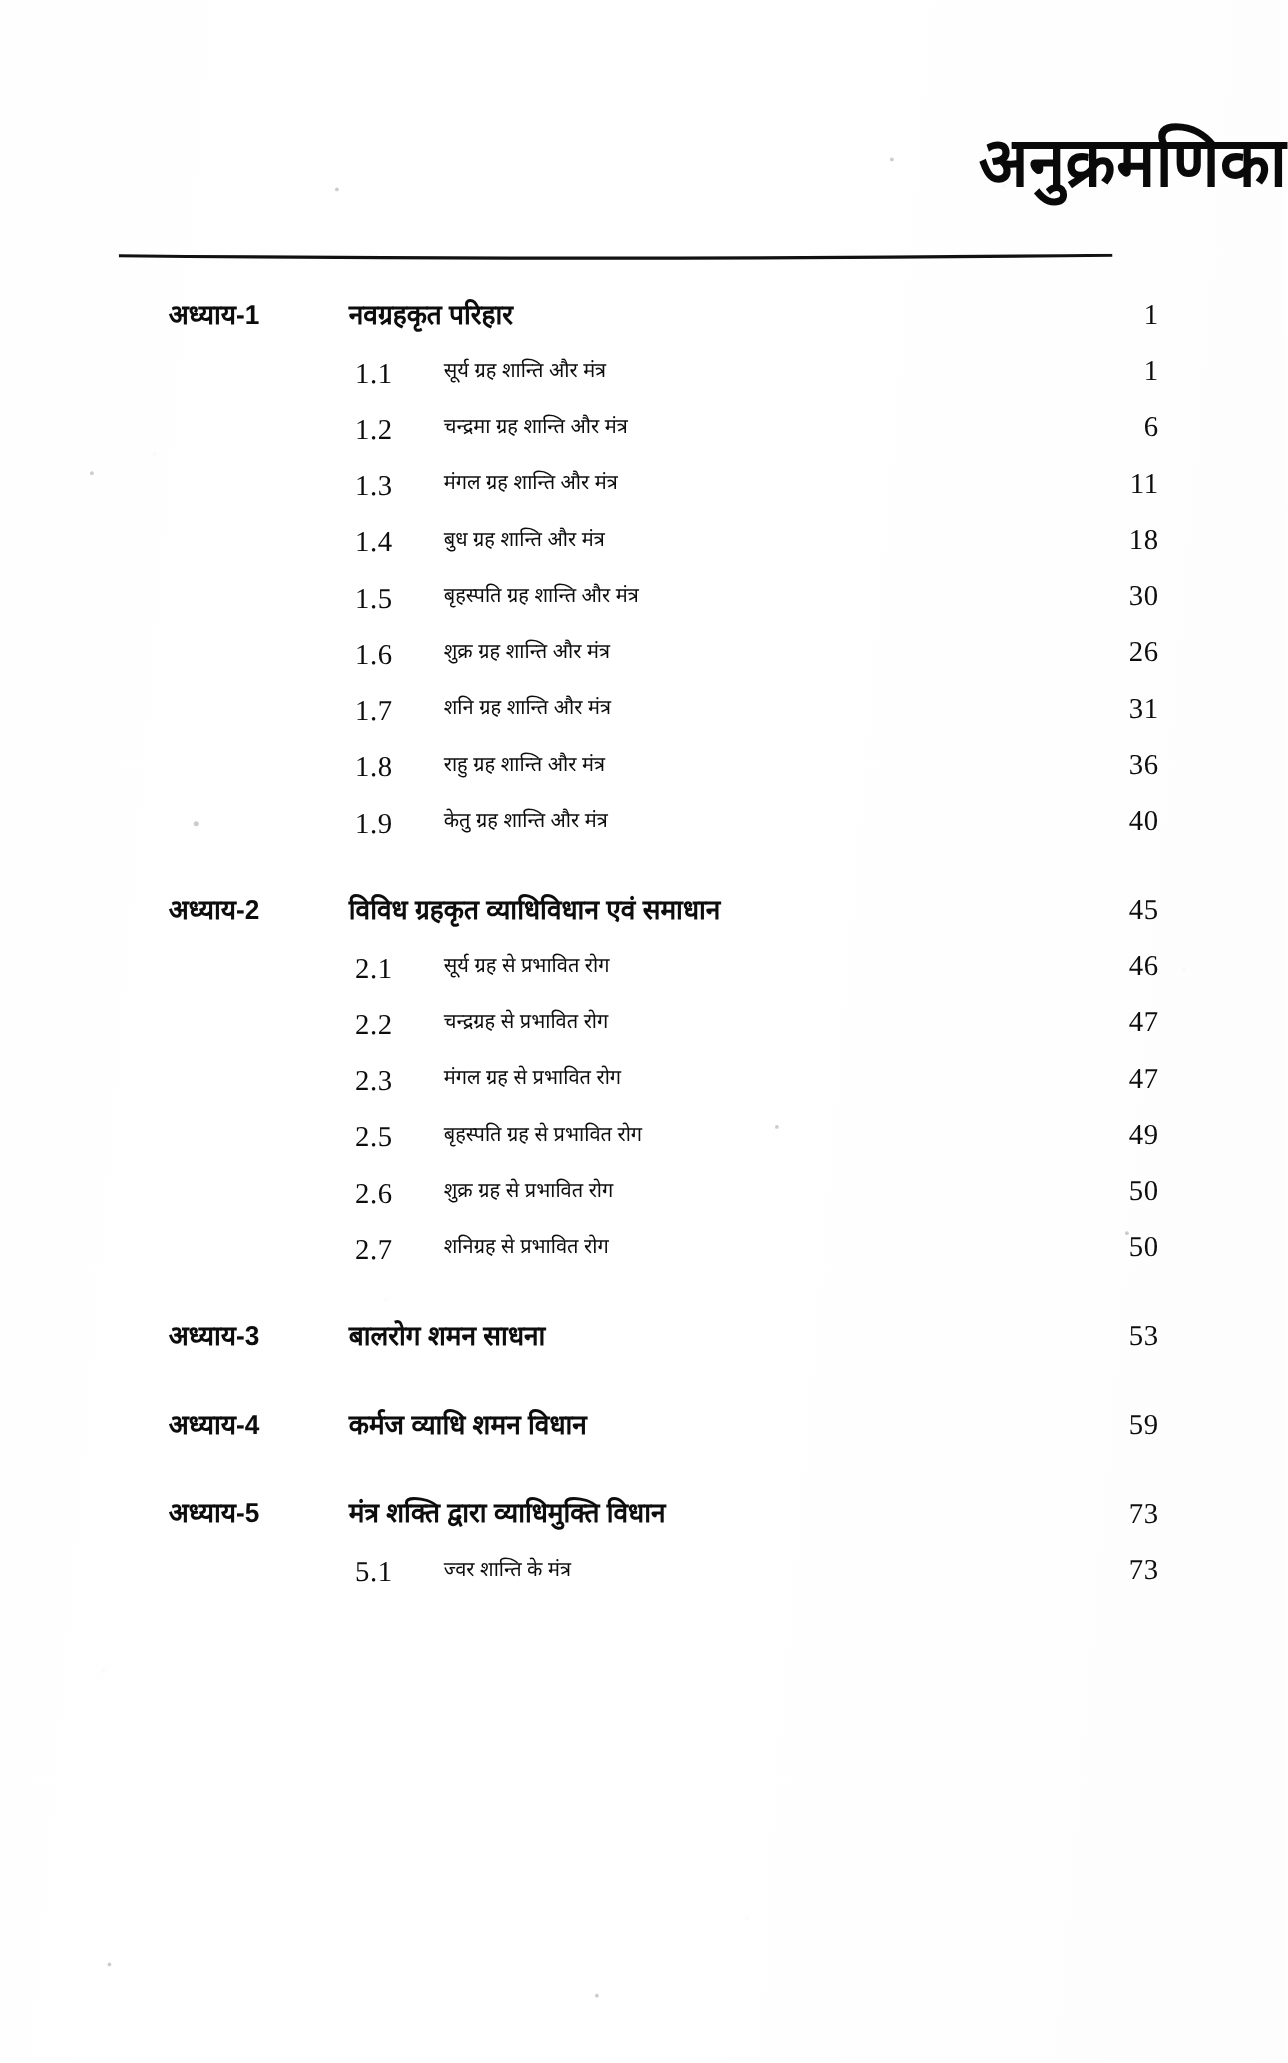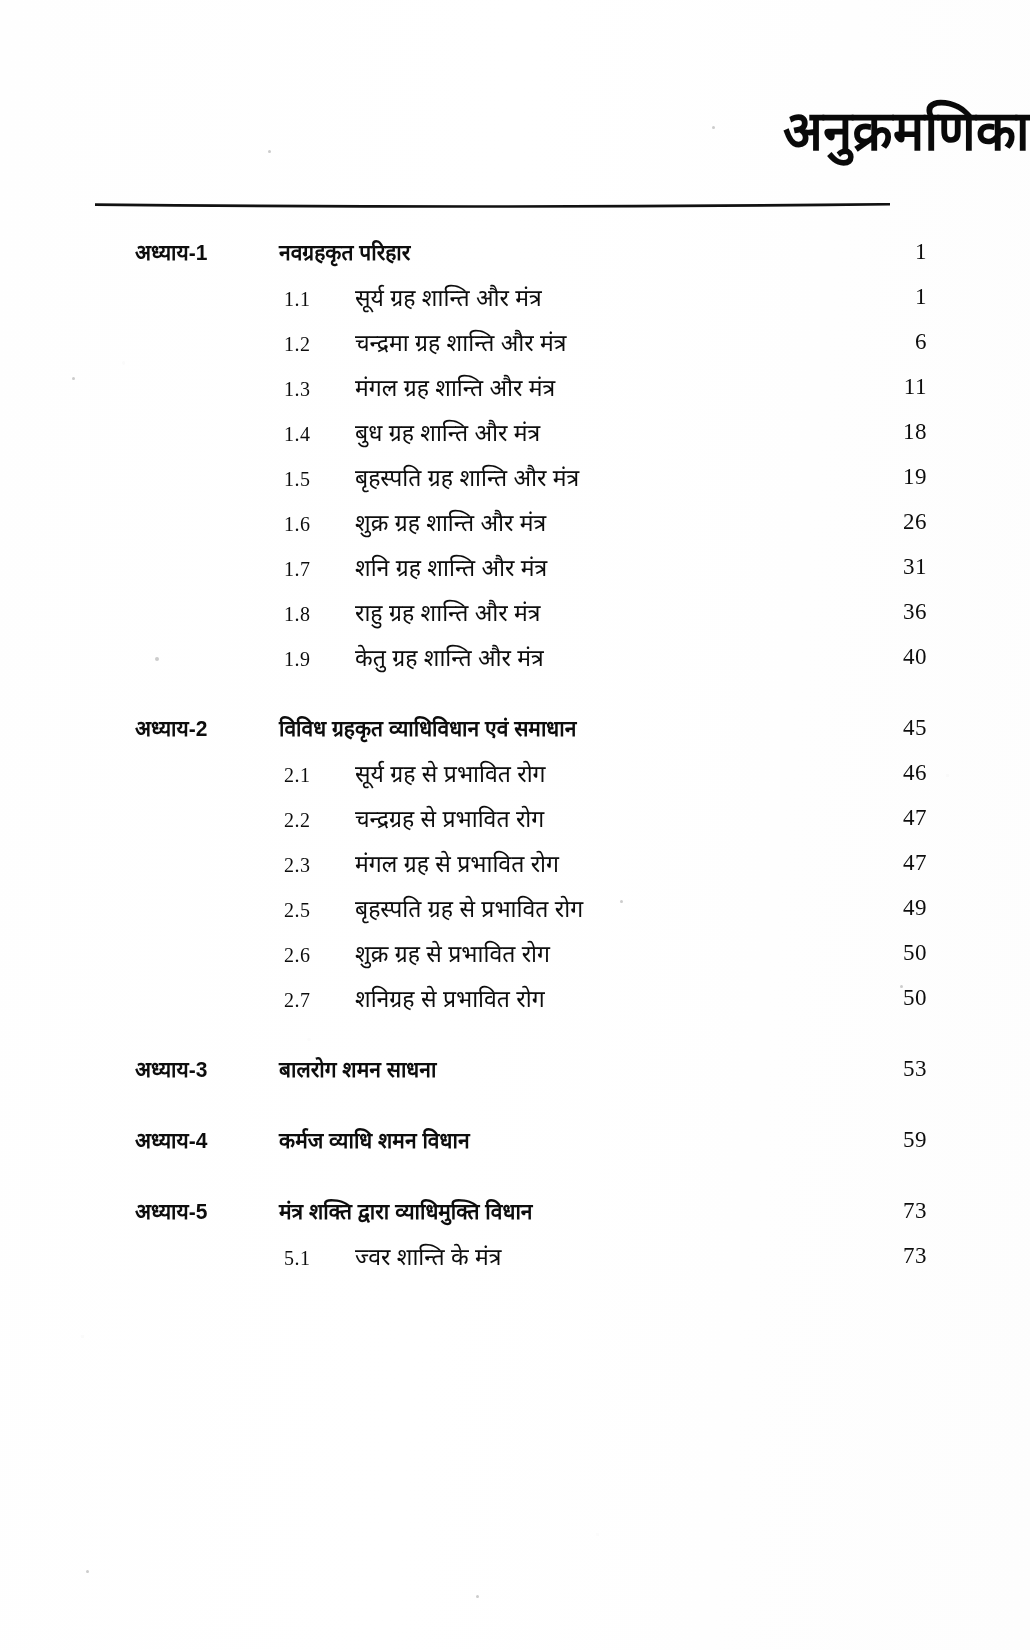--- a/index.html
+++ b/index.html
@@ -97,31 +97,31 @@
     white-space: nowrap;
     transform: scaleY(1.04);
     transform-origin: left top;
   }
 
   .s-num {
     position: absolute;
     left: 243px;
     top: 2px;
     font-family: "Liberation Serif", "DejaVu Serif", serif;
-    font-size: 20px;
+    font-size: 23px;
     line-height: 30px;
     letter-spacing: 0.5px;
     white-space: nowrap;
   }
   .s-title {
     position: absolute;
     left: 314px;
     top: 0;
     font-family: "Liberation Sans", "DejaVu Sans", sans-serif;
-    font-size: 23px;
+    font-size: 16px;
     line-height: 30px;
     white-space: nowrap;
     transform: scaleY(1.03);
     transform-origin: left top;
   }
 
   .pg {
     position: absolute;
     left: 800px;
     width: 86px;
@@ -180,21 +180,21 @@
       <span class="pg">11</span>
     </div>
     <div class="row">
       <span class="s-num">1.4</span>
       <span class="s-title">बुध ग्रह शान्ति और मंत्र</span>
       <span class="pg">18</span>
     </div>
     <div class="row">
       <span class="s-num">1.5</span>
       <span class="s-title">बृहस्पति ग्रह शान्ति और मंत्र</span>
-      <span class="pg">19</span>
+      <span class="pg">30</span>
     </div>
     <div class="row">
       <span class="s-num">1.6</span>
       <span class="s-title">शुक्र ग्रह शान्ति और मंत्र</span>
       <span class="pg">26</span>
     </div>
     <div class="row">
       <span class="s-num">1.7</span>
       <span class="s-title">शनि ग्रह शान्ति और मंत्र</span>
       <span class="pg">31</span>

